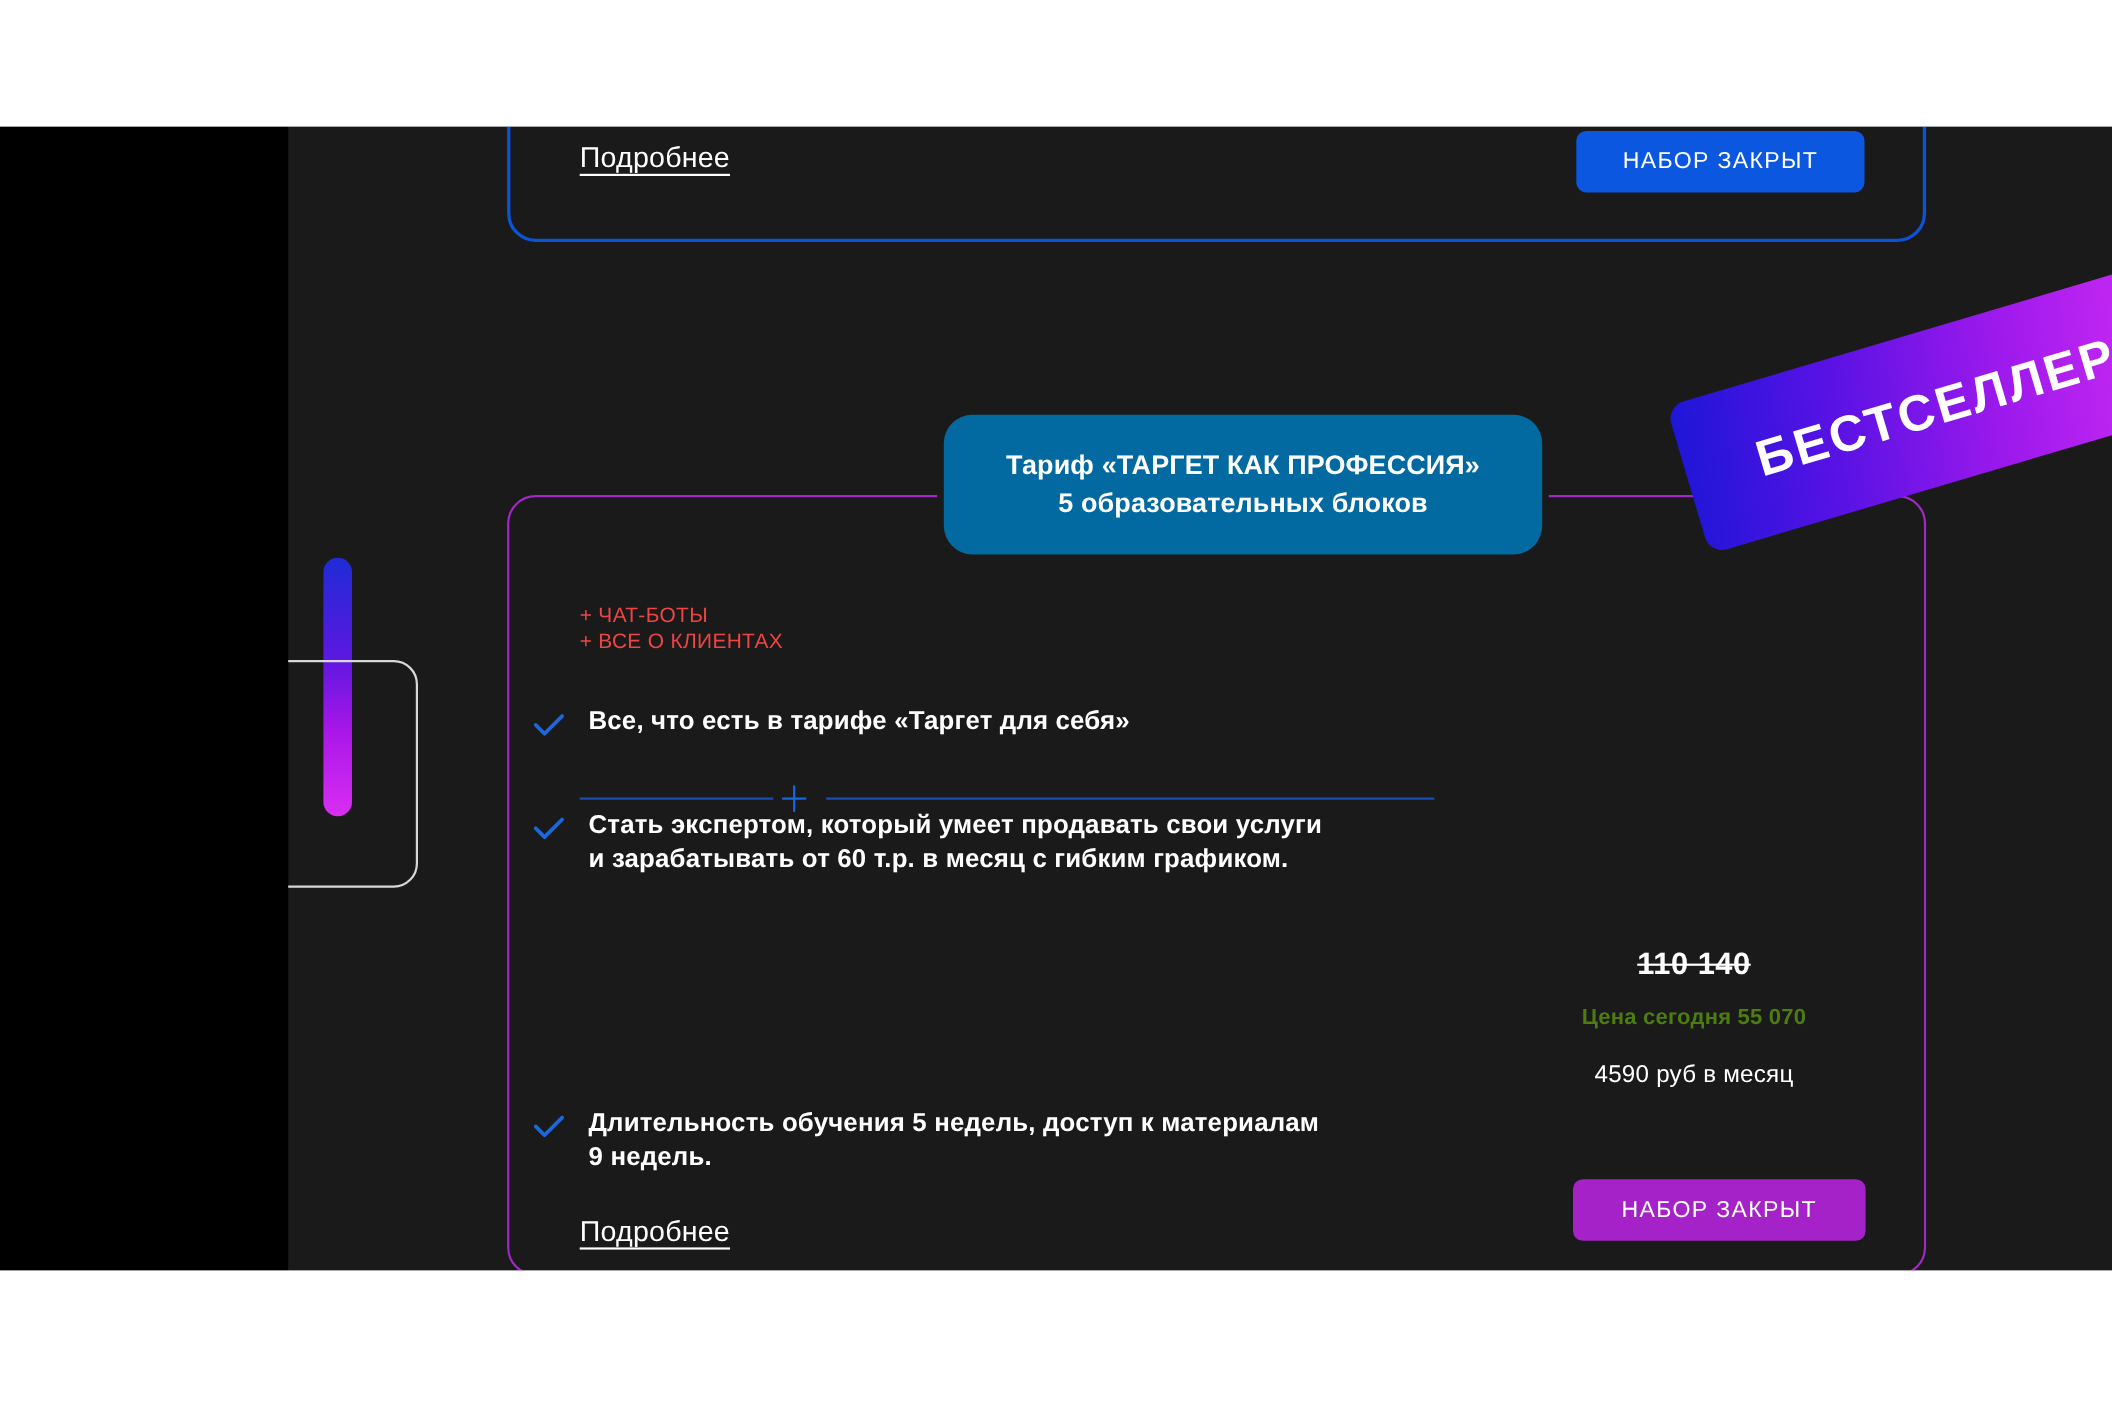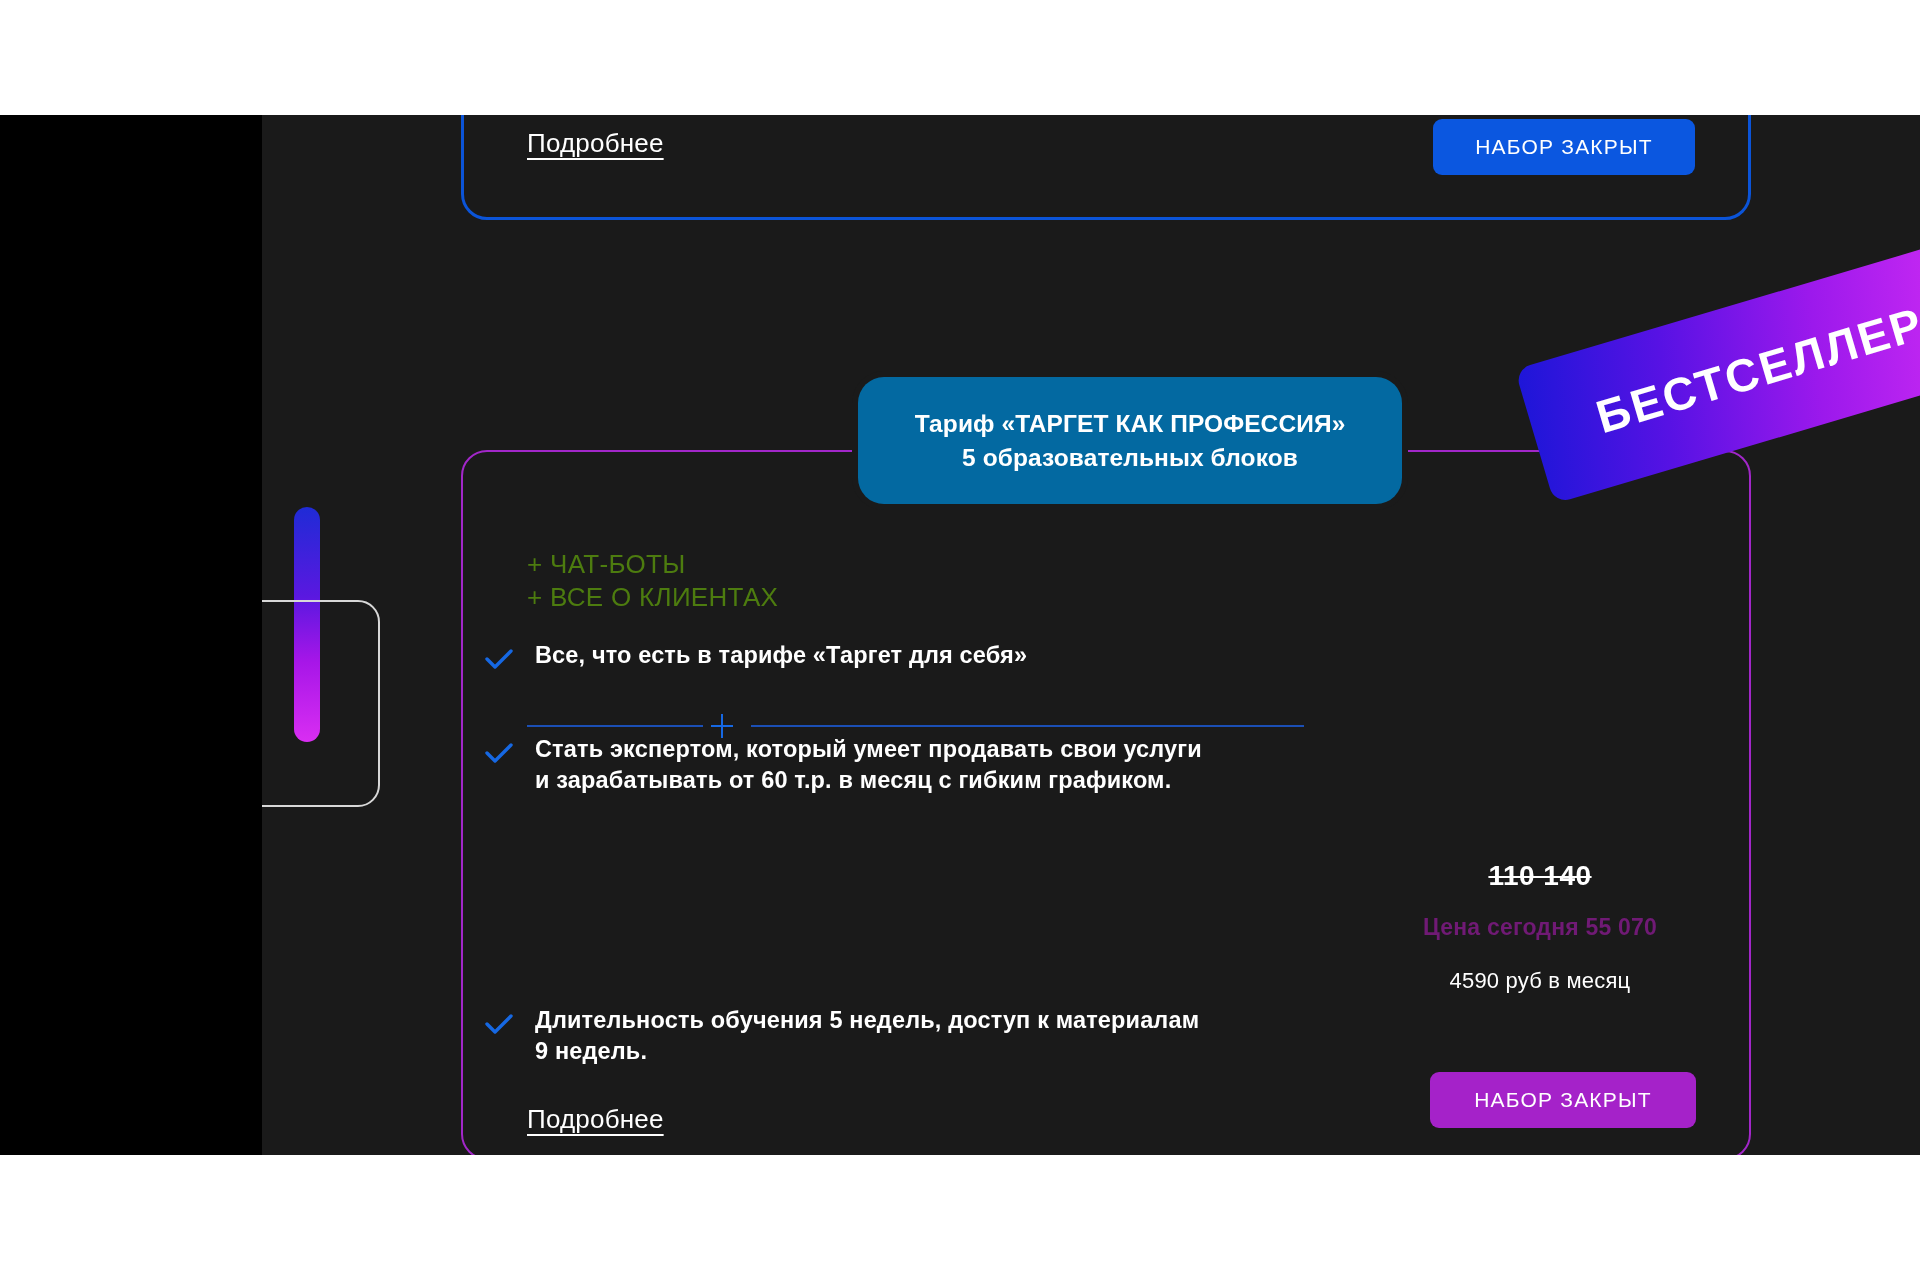--- a/index.html
+++ b/index.html
@@ -101,21 +101,21 @@
     display:flex; align-items:center; justify-content:center;
   }
   .ribbon span {
     color:#ffffff; font-size:46px; font-weight:600; letter-spacing:2.5px;
     white-space:nowrap;
   }
 
   
   .plus-lines {
     position:absolute; left:527px; top:548px; z-index:26;
-    color:#4d7c0f; font-size:26px; line-height:1.28; letter-spacing:.3px;
+    color:#ef4444; font-size:19px; line-height:1.28; letter-spacing:.3px;
   }
 
   .feat {
     position:absolute; z-index:26; display:flex; align-items:flex-start; gap:22px;font-weight:bold;
   }
   .check {
     flex:0 0 auto; width:28px; height:22px; margin-top:8px;
   }
   .feat p {
     color:#ffffff; font-size:23.5px; line-height:1.32; letter-spacing:.15px;
@@ -143,21 +143,21 @@
     text-underline-offset:6px; letter-spacing:.2px; z-index:26; cursor:pointer;
   }
 
   
   .price-block { position:absolute; left:1330px; top:860px; width:420px; text-align:center; z-index:26; }
   .price-old {
     color:#ffffff; font-size:28px; font-weight:bold; letter-spacing:.5px;
     text-decoration:line-through; text-decoration-thickness:2px;
   }
   .price-today {
-    margin-top:22px; color:#701a75; font-size:23px; font-weight:bold; letter-spacing:.2px;
+    margin-top:22px; color:#4d7c0f; font-size:20px; font-weight:bold; letter-spacing:.2px;
   }
   .price-month { margin-top:27px; color:#ffffff; font-size:22px; letter-spacing:.2px; }
 
   .btn-purple {
     position:absolute; left:1430px; top:1072px; width:266px; height:56px;
     background:#a522c9; border:none; border-radius:9px;
     color:#ffffff; font-size:21px; font-weight:500; letter-spacing:1.2px;
     display:flex; align-items:center; justify-content:center;
     cursor:pointer; z-index:26;
   }

